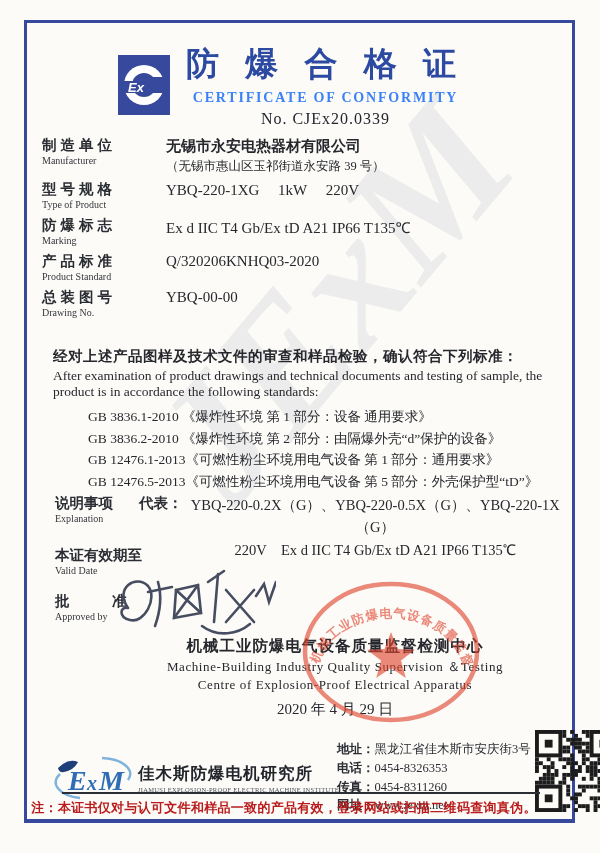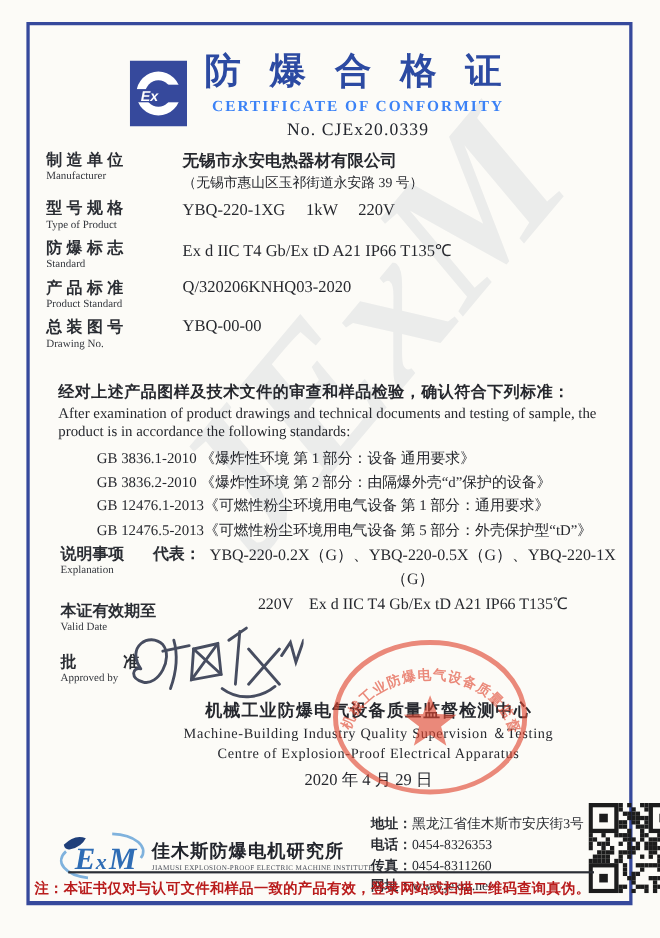--- a/index.html
+++ b/index.html
@@ -114,21 +114,21 @@
     <div class="frow">
       <div class="flabel">
         <div class="lzh">型 号 规 格</div>
         <div class="len">Type of Product</div>
       </div>
       <div class="fval">YBQ-220-1XG　 1kW　 220V</div>
     </div>
     <div class="frow">
       <div class="flabel">
         <div class="lzh">防 爆 标 志</div>
-        <div class="len">Standard</div>
+        <div class="len">Marking</div>
       </div>
       <div class="fval">Ex d IIC T4 Gb/Ex tD A21 IP66 T135℃</div>
     </div>
     <div class="frow">
       <div class="flabel">
         <div class="lzh">产 品 标 准</div>
         <div class="len">Product Standard</div>
       </div>
       <div class="fval">Q/320206KNHQ03-2020</div>
     </div>

